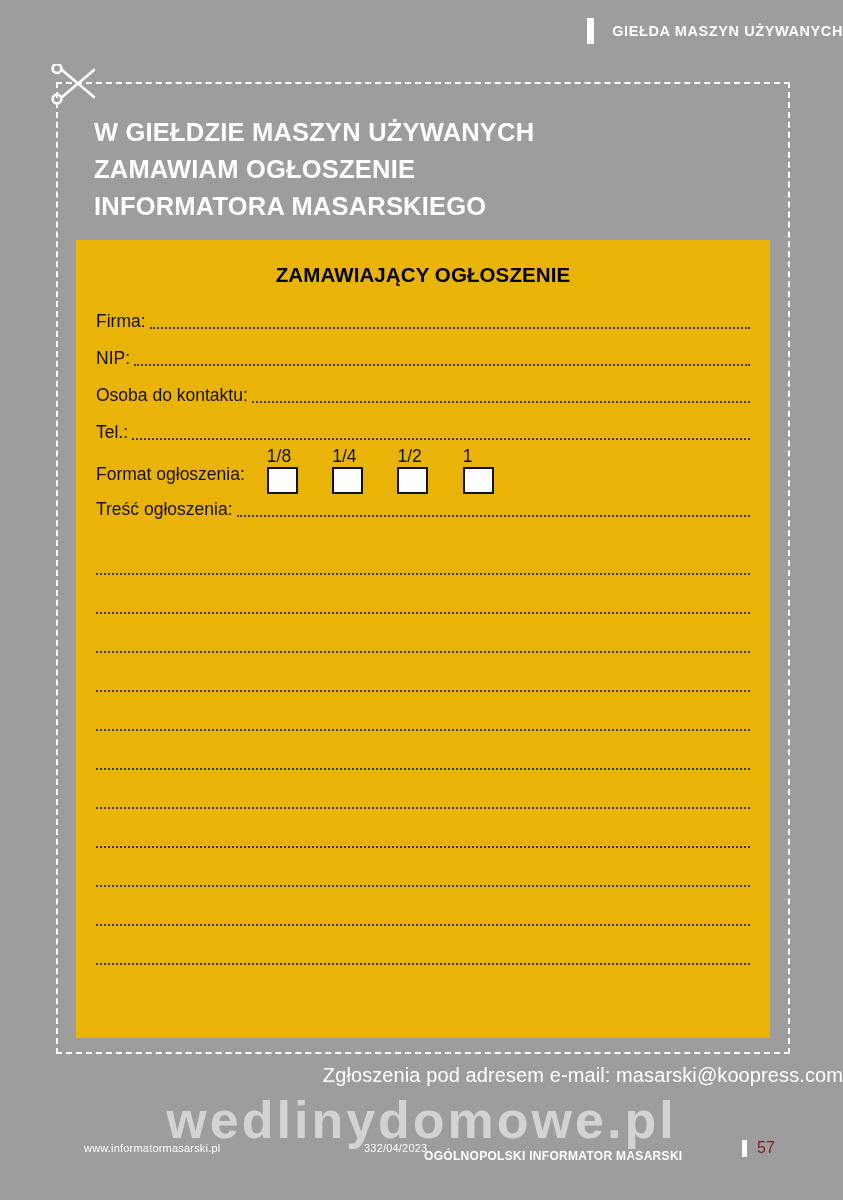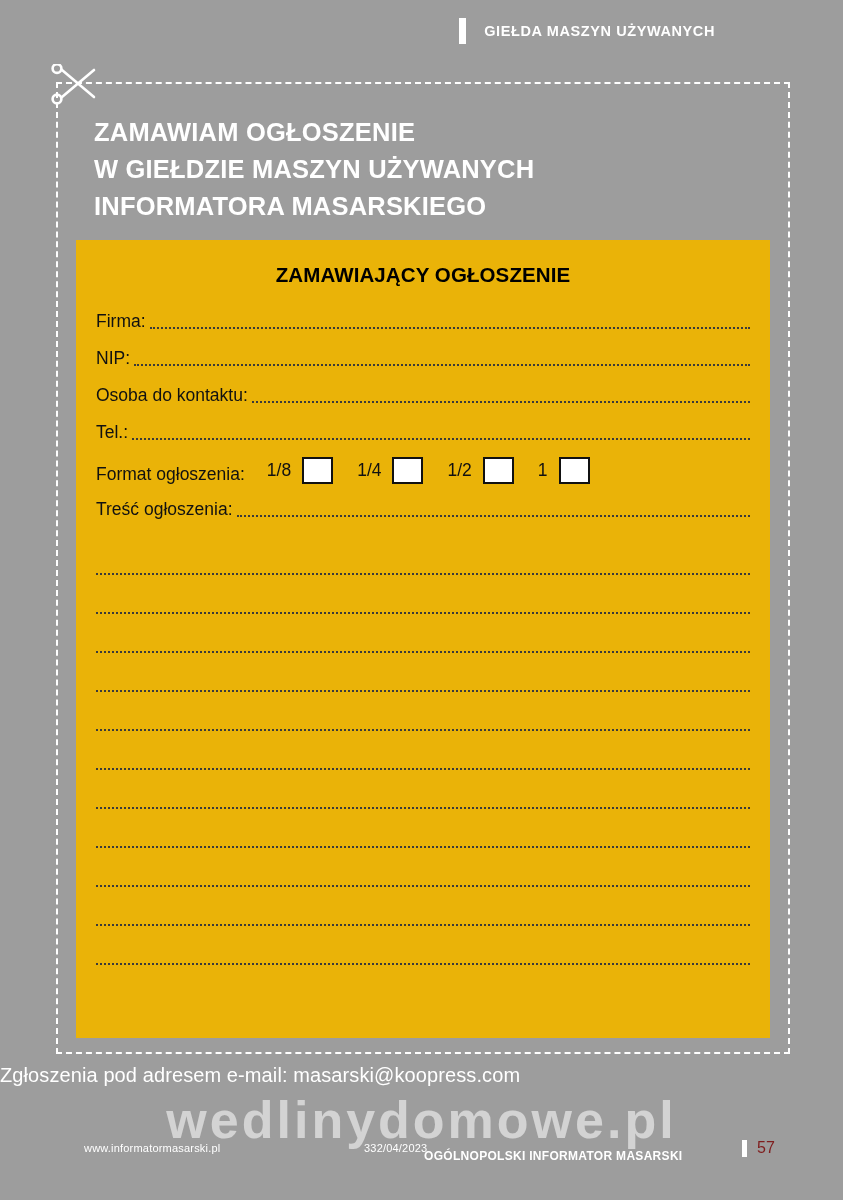--- a/index.html
+++ b/index.html
@@ -19,21 +19,20 @@
   
   .page-header {
     position: absolute;
     top: 0;
     left: 0;
     width: 843px;
     height: 62px;
     display: flex;
     align-items: center;
     justify-content: flex-end;
-    padding-right: 128px;
     box-sizing: border-box;
   }
   .header-tick {
     width: 7px;
     height: 26px;
     background: #ffffff;
     margin-right: 18px;
   }
   .header-title {
     font-size: 14.5px;
@@ -136,22 +135,23 @@
     font-size: 17.5px;
     color: #111111;
   }
   .format-label {
     white-space: nowrap;
     margin-right: 22px;
     margin-top: 9px;
   }
   .format-opt {
     display: flex;
-    align-items: center;
-    margin-right: 24px;
+    align-items: flex-start;
+    margin-right: 30px;
+    flex-direction: column;
   }
   .format-opt .opt-text {
     font-size: 17.5px;
     margin-right: 11px;
   }
   .checkbox {
     width: 31px;
     height: 27px;
     border: 2px solid #111111;
     box-sizing: border-box;
@@ -167,21 +167,21 @@
     height: 37px;
     width: 100%;
   }
 
   
   .email-note {
     position: absolute;
     left: 0;
     top: 1064px;
     width: 843px;
-    text-align: left;
+    text-align: right;
     font-size: 20px;
     color: #ffffff;
     letter-spacing: 0.1px;
   }
 
   
   .watermark {
     position: absolute;
     left: 0;
     top: 1090px;
@@ -259,22 +259,22 @@
       <line x1="14" y1="33" x2="46" y2="6"></line>
       <circle cx="9" cy="4.5" r="4.4"></circle>
       <circle cx="9" cy="35" r="4.4"></circle>
     </g>
   </svg>
 </div>
 
 <div class="coupon"></div>
 
 <div class="coupon-heading">
+  <div>W GIEŁDZIE MASZYN UŻYWANYCH</div>
   <div>ZAMAWIAM OGŁOSZENIE</div>
-  <div>W GIEŁDZIE MASZYN UŻYWANYCH</div>
   <div>INFORMATORA MASARSKIEGO</div>
 </div>
 
 <div class="form-card">
   <div class="form-title">ZAMAWIAJĄCY OGŁOSZENIE</div>
 
   <div class="fields">
     <div class="field-row">
       <span class="field-label">Firma:</span>
       <span class="dots"></span>

